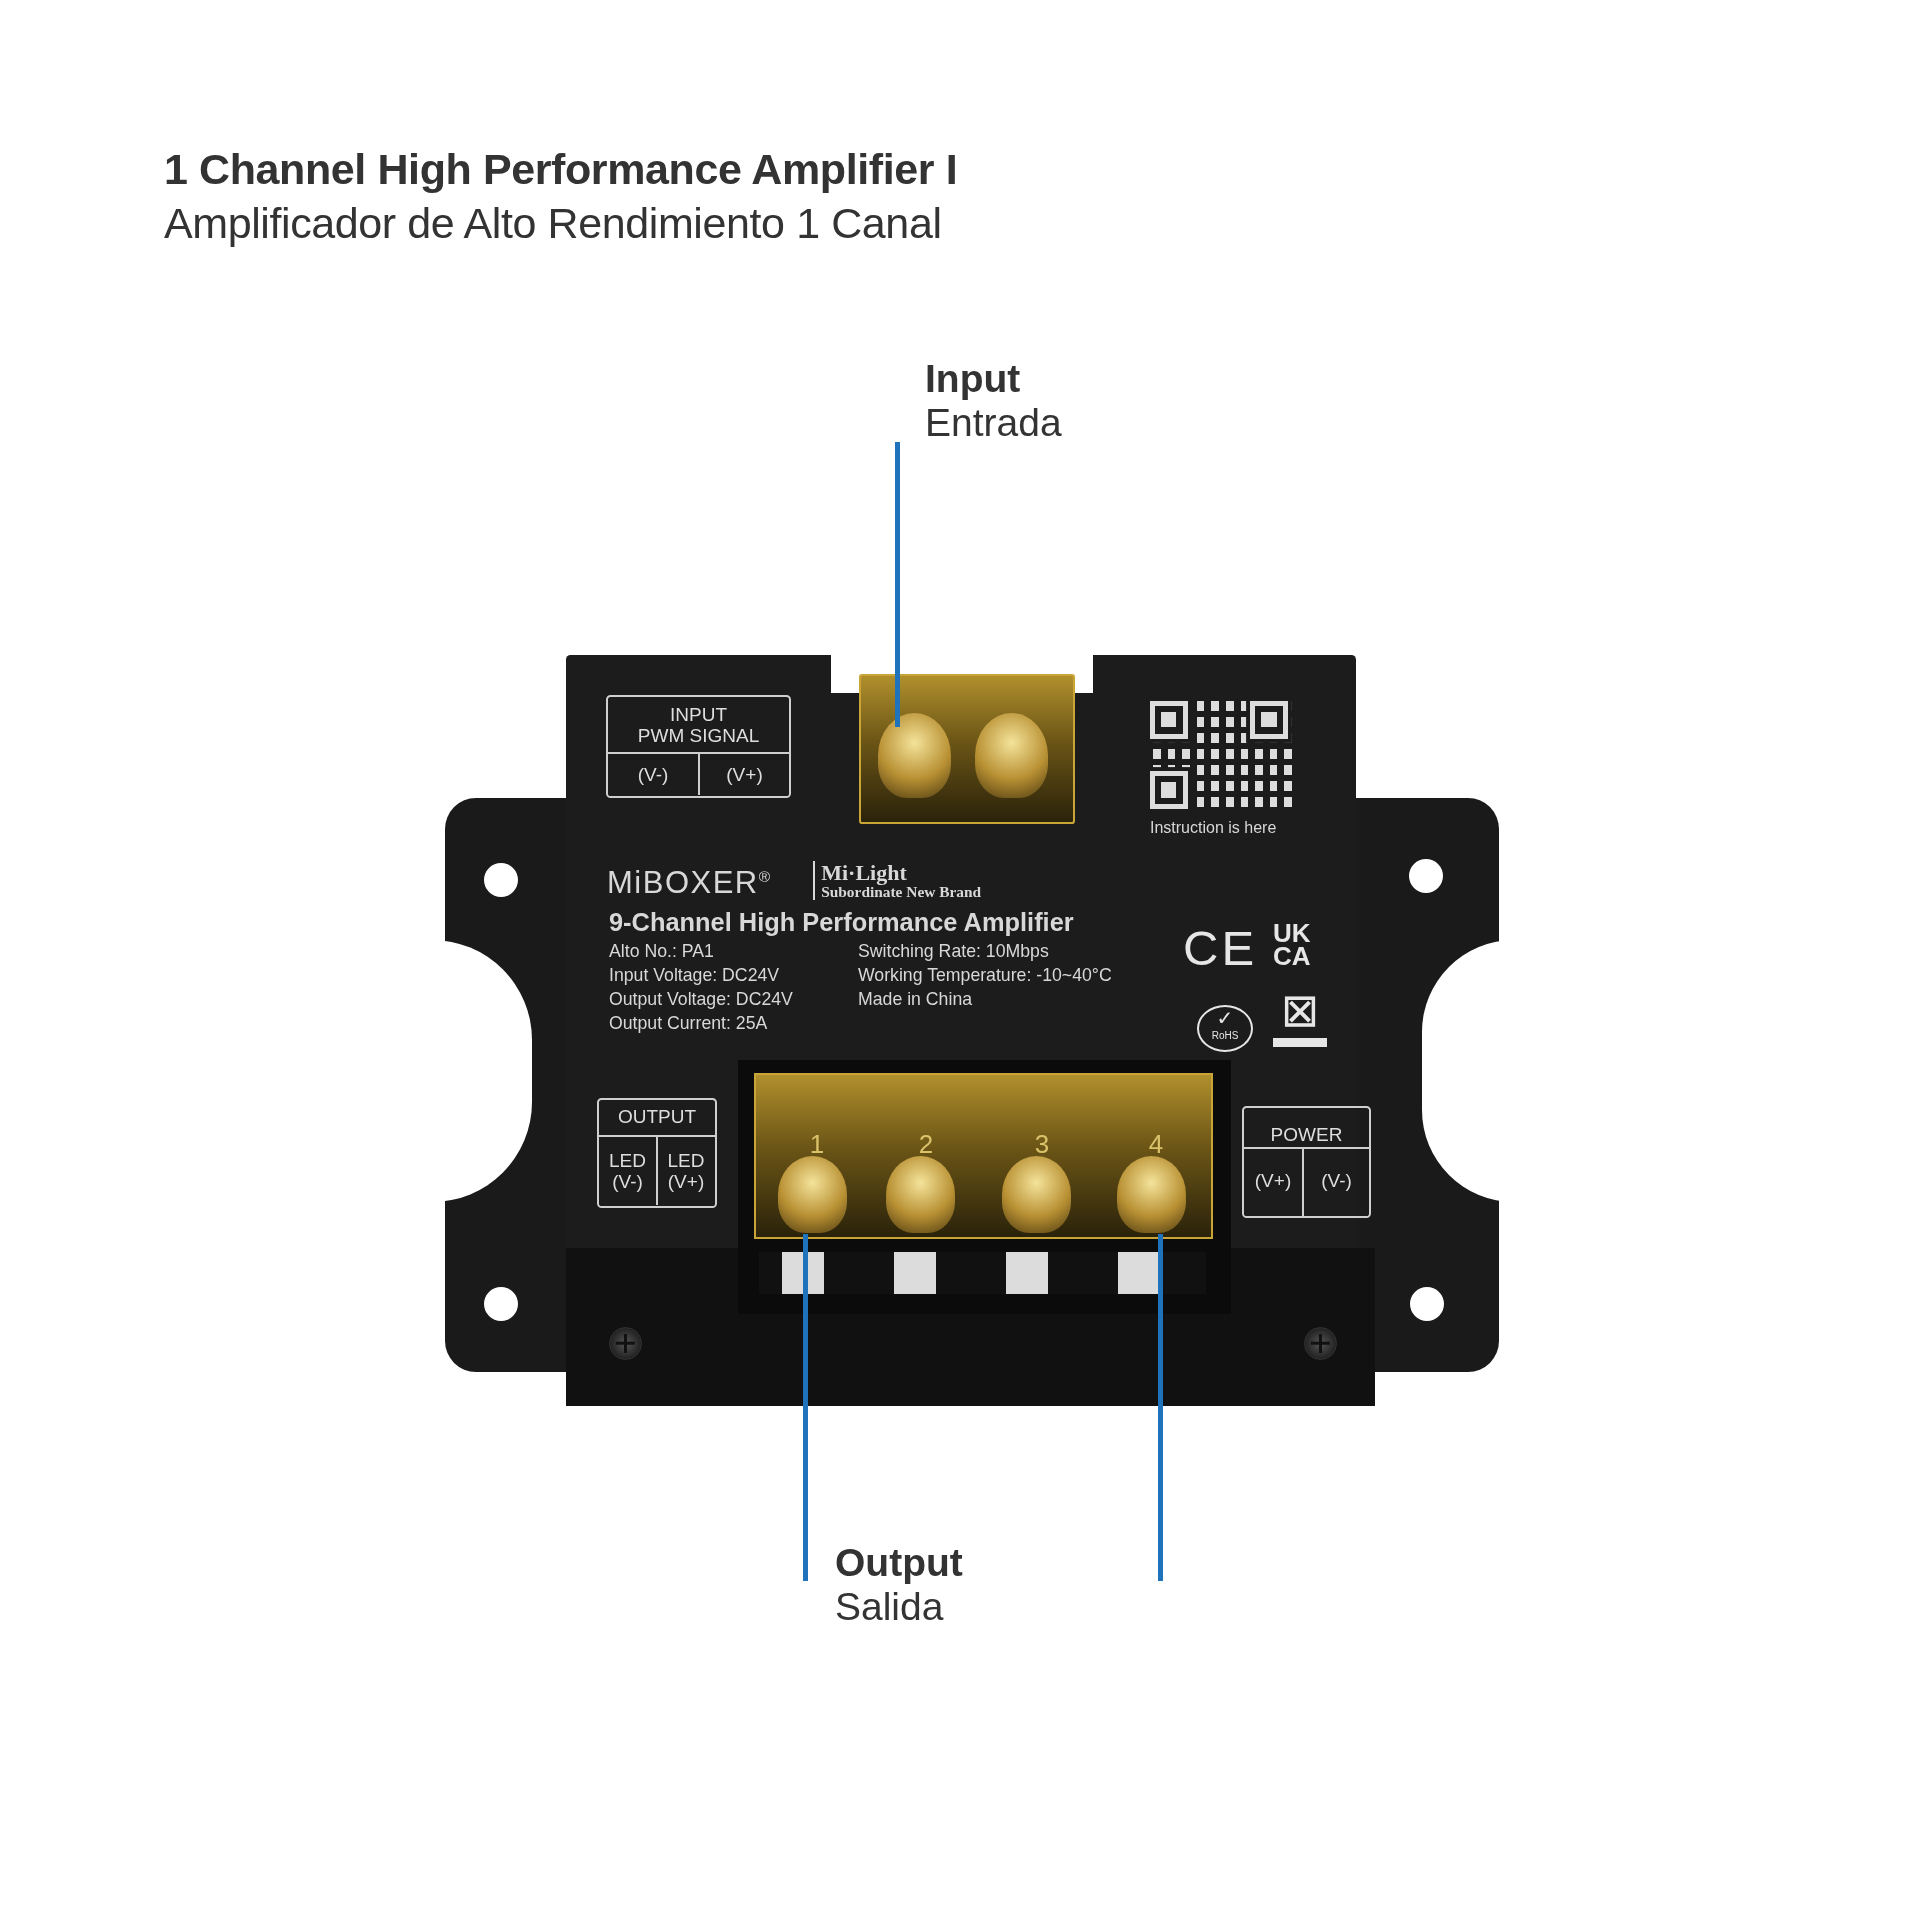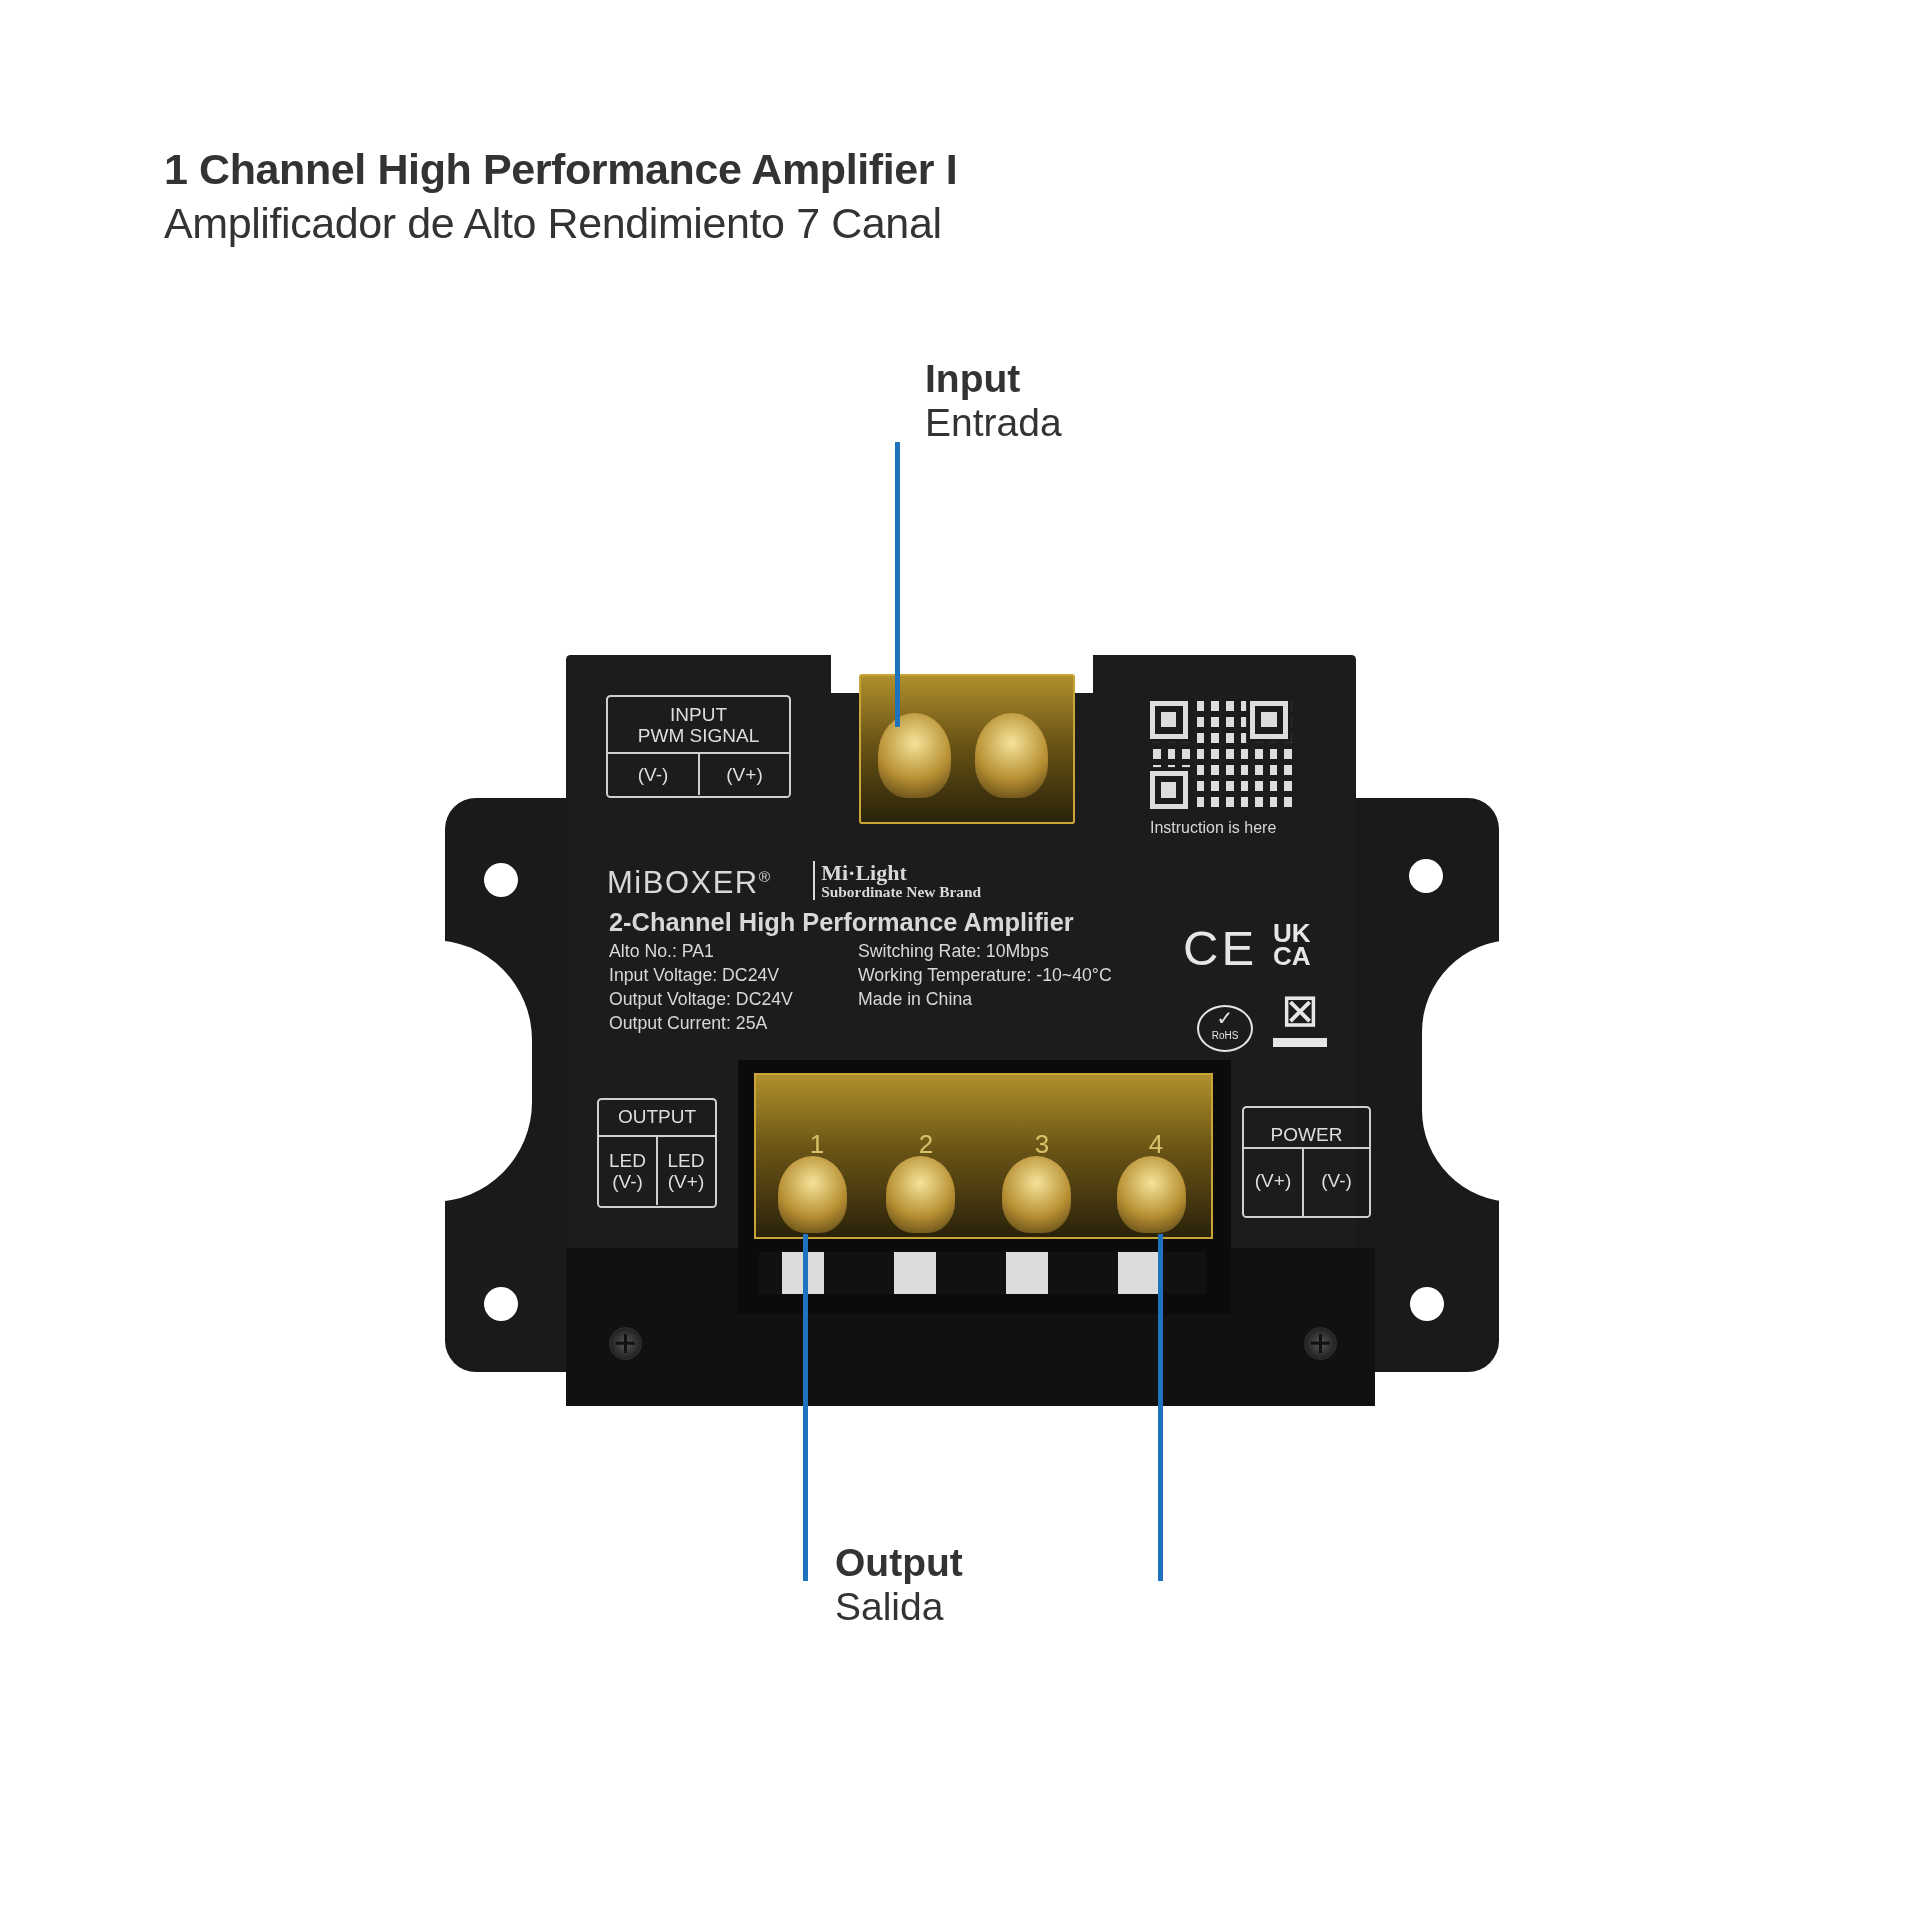--- a/index.html
+++ b/index.html
@@ -31,21 +31,21 @@
   .qr .finder::after{content:"";position:absolute;left:6.2px;top:6.2px;width:15.4px;height:15.4px;background:#ddd;}
   .cert{position:absolute;color:#e6e6e6;font-weight:bold;margin-top:28px;}
   .bolt{position:absolute;width:31px;height:31px;border-radius:50%;background:radial-gradient(circle,#555,#222 70%);border:1.5px solid #333;}
   .bolt::before,.bolt::after{content:"";position:absolute;left:14px;top:6.2px;width:3.1px;height:18.5px;background:#111;}
   .bolt::after{transform:rotate(90deg);}
 </style>
 </head>
 <body>
 
 <div class="abs title">1 Channel High Performance Amplifier I</div>
-<div class="abs subtitle">Amplificador de Alto Rendimiento 7 Canal</div>
+<div class="abs subtitle">Amplificador de Alto Rendimiento 1 Canal</div>
 
 <div>
 
   <div class="flange" style="left:445px;top:798px;width:162px;height:574px;"></div>
   <div class="flange" style="left:1318px;top:798px;width:181px;height:574px;"></div>
   <div class="notch" style="left:432px;top:940px;width:100px;height:262px;border-radius:0 131px 131px 0;"></div>
   <div class="notch" style="left:1422px;top:940px;width:92px;height:262px;border-radius:131px 0 0 131px;"></div>
   <div class="hole" style="left:484px;top:863px;"></div>
   <div class="hole" style="left:484px;top:1287px;"></div>
   <div class="hole" style="left:1409px;top:859px;"></div>
@@ -77,21 +77,21 @@
   </div>
   <div class="label-text" style="left:1150px;top:819px;font-size:16px;">Instruction is here</div>
 
   <div class="label-text" style="left:607px;top:865px;font-size:31px;letter-spacing:1.5px;">
     <span>MiBOXER</span><sup style="font-size:15.4px;">®</sup>
   </div>
   <div class="label-text" style="left:813px;top:861px;border-left:2.3px solid #d8d8d8;padding-left:6.2px;font-family:'Liberation Serif',serif;font-weight:bold;line-height:1.05;">
     <div style="font-size:22px;">Mi·Light</div>
     <div style="font-size:15.4px;">Subordinate New Brand</div>
   </div>
-  <div class="label-text" style="left:609px;top:908px;font-size:25.4px;font-weight:bold;">2-Channel High Performance Amplifier</div>
+  <div class="label-text" style="left:609px;top:908px;font-size:25.4px;font-weight:bold;">9-Channel High Performance Amplifier</div>
   <div class="label-text" style="left:609px;top:939px;font-size:17.7px;line-height:24px;">
     <div>Alto No.: PA1</div>
     <div>Input Voltage: DC24V</div>
     <div>Output Voltage: DC24V</div>
     <div>Output Current: 25A</div>
   </div>
   <div class="label-text" style="left:858px;top:939px;font-size:17.7px;line-height:24px;">
     <div>Switching Rate: 10Mbps</div>
     <div>Working Temperature: -10~40°C</div>
     <div>Made in China</div>

